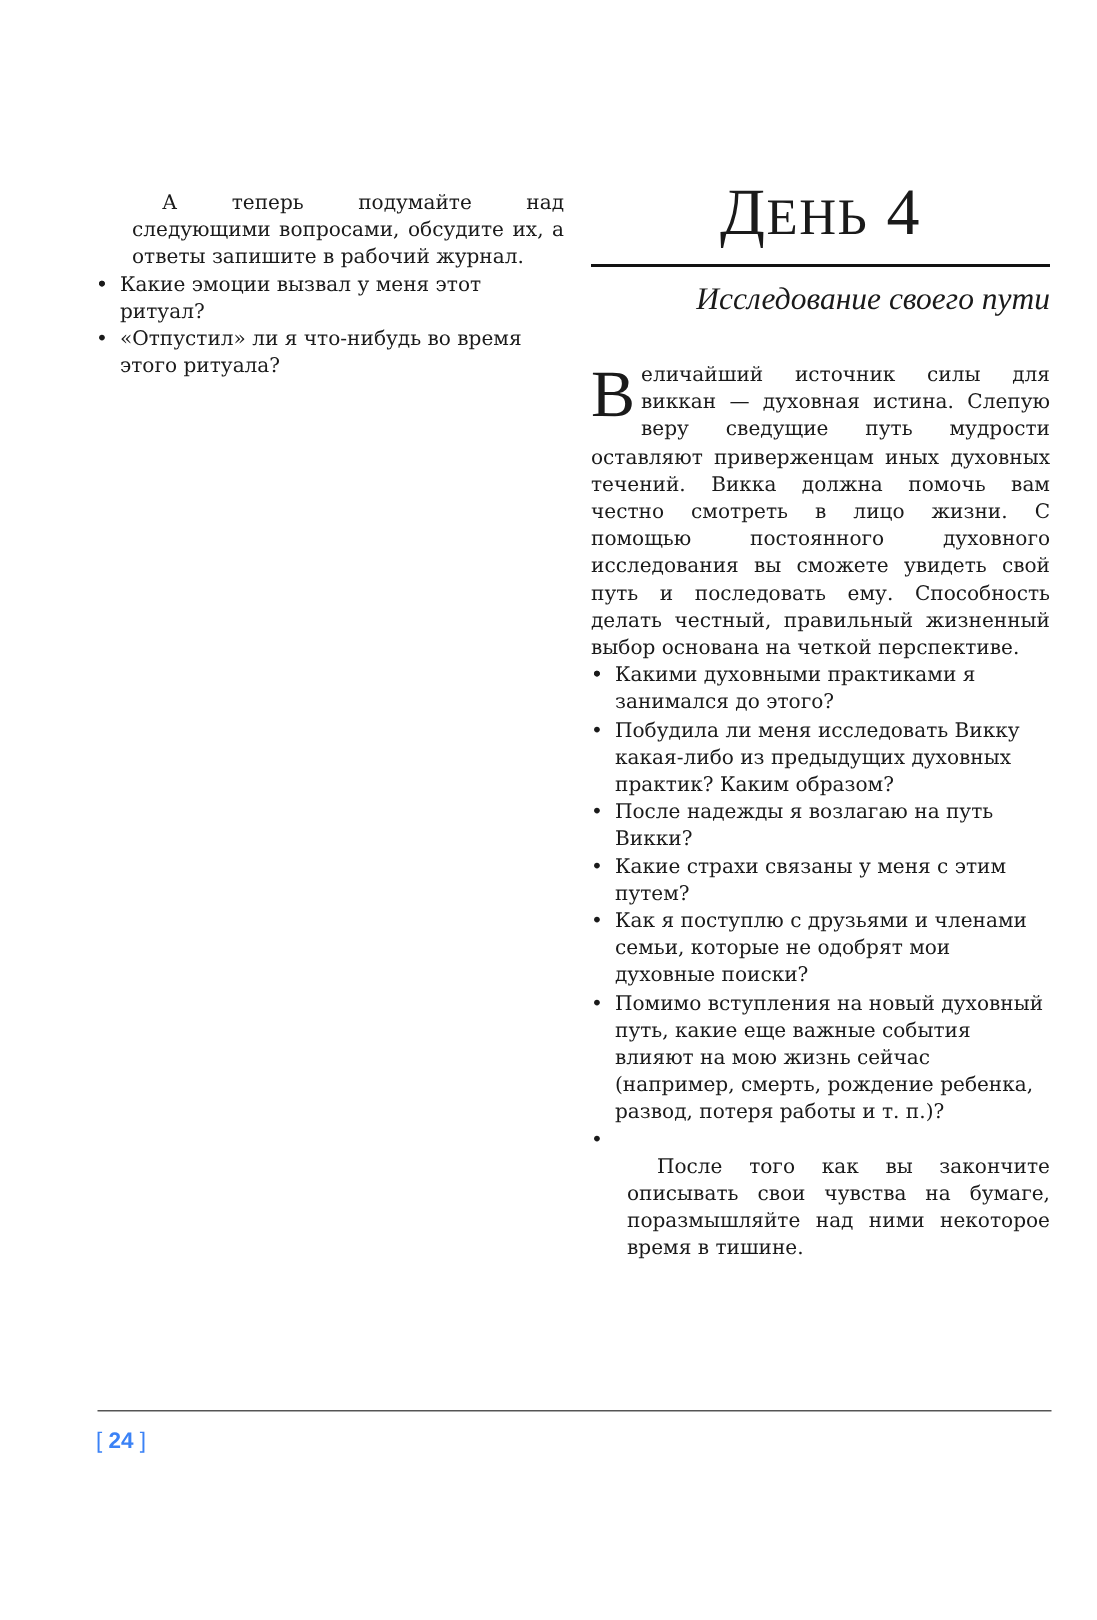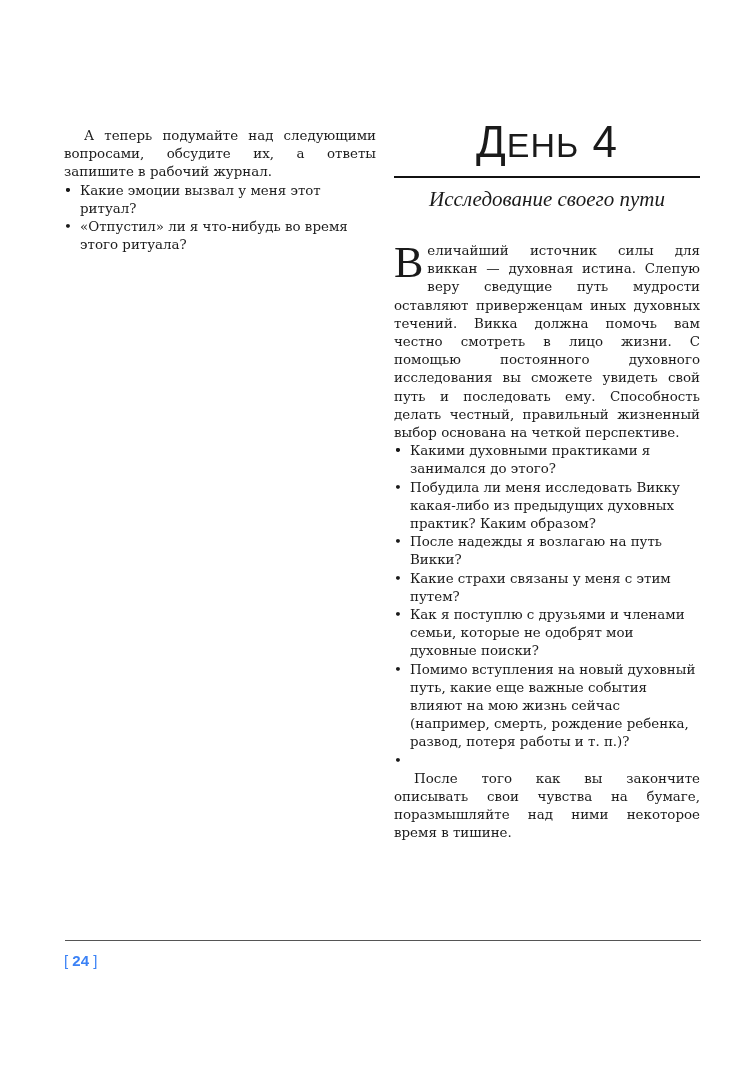--- a/index.html
+++ b/index.html
@@ -19,47 +19,47 @@
       line-height: 18.2px;
     }
     .col-right {
       position: absolute;
       left: 394px; top: 118px;
       width: 306px;
       font-size: 13.4px;
       line-height: 18.2px;
     }
     p { margin: 0; text-align: justify; }
-    .indent { text-indent: 20px; }
+    .indent { text-indent: 20px; margin-left: 24px; }
     ul.bullets { list-style: none; margin: 0; padding: 0; }
     ul.bullets li {
       position: relative;
       padding-left: 16px;
       text-align: left;
     }
     ul.bullets li .bullet {
       position: absolute; left: 0; top: 0;
     }
     .left-list { margin-top: 18px; }
     .chapter-title {
       text-align: center;
-      font-family: Liberation Sans, sans-serif;
+      font-family: Liberation Serif, serif;
       font-size: 44px;
       line-height: 48px;
       letter-spacing: 1px;
       margin: 0 0 10px 0;
       height: 48px;
     }
     .chapter-title .small-caps { font-size: 34px; }
     .rule-thick {
       height: 2px; background: #111;
       margin: 0 0 8px 0;
     }
     .subtitle {
-      text-align: center;
+      text-align: right;
       font-family: "Liberation Serif", "DejaVu Serif", serif;
       font-style: italic;
       font-size: 21px;
       line-height: 26px;
       margin-bottom: 30px;
     }
     .dropcap {
       float: left;
       font-family: "Liberation Serif", "DejaVu Serif", serif;
       font-size: 44px;

